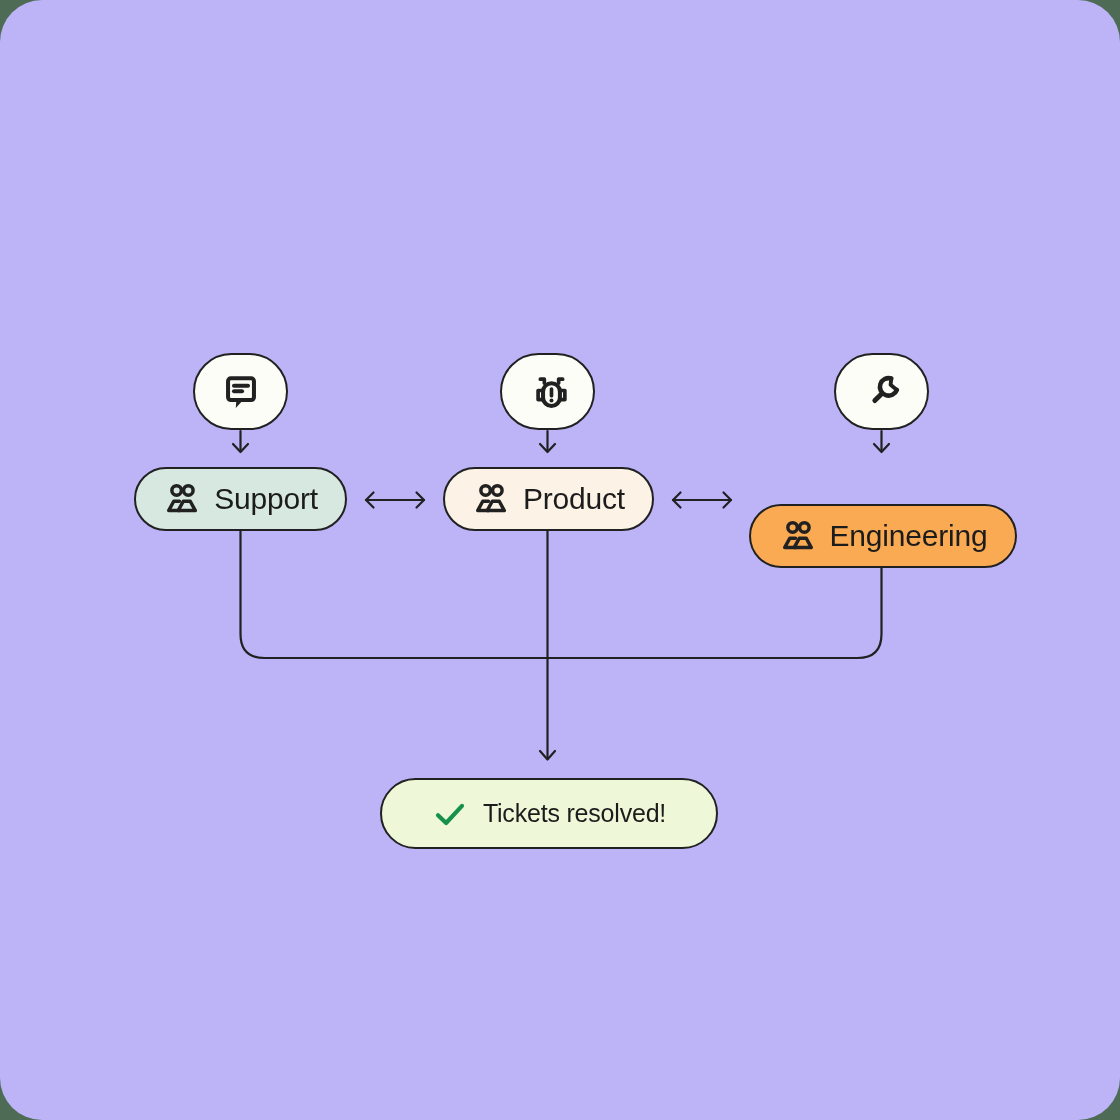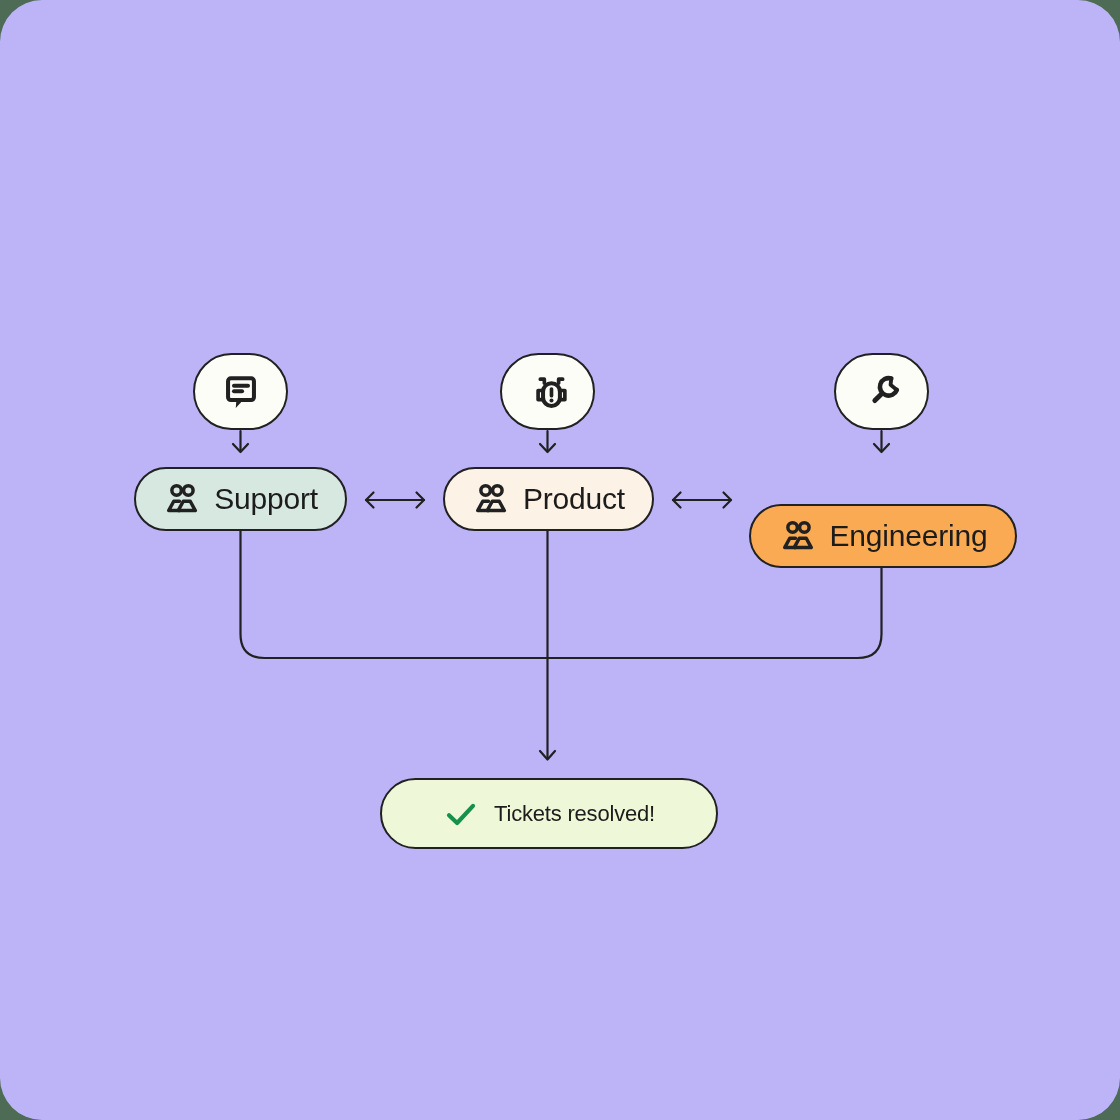--- a/index.html
+++ b/index.html
@@ -55,21 +55,21 @@
   .pill-product     { left: 443px; top: 467px; width: 211px; }
   .pill-engineering { left: 749px; top: 467px; width: 268px; margin-top: 37px; }
   .pill-result {
     position: absolute;
     left: 380px; top: 778px; width: 338px; height: 71px;
     border: 2.5px solid #212121;
     border-radius: 36px;
     box-sizing: border-box;
     display: flex; align-items: center; justify-content: center;
     gap: 15px;
-    font-size: 22px;
+    font-size: 25px;
     color: #1c1c1c;
     letter-spacing: -0.2px;
   }
   .icon { display: block; }
   .ink        { stroke: #212121; fill: none; stroke-linecap: round; stroke-linejoin: round; }
   .ink-fill   { fill: #212121; stroke: none; }
   .label { white-space: nowrap; }
 </style>
 </head>
 <body style="background-color: rgb(77, 107, 85);">

